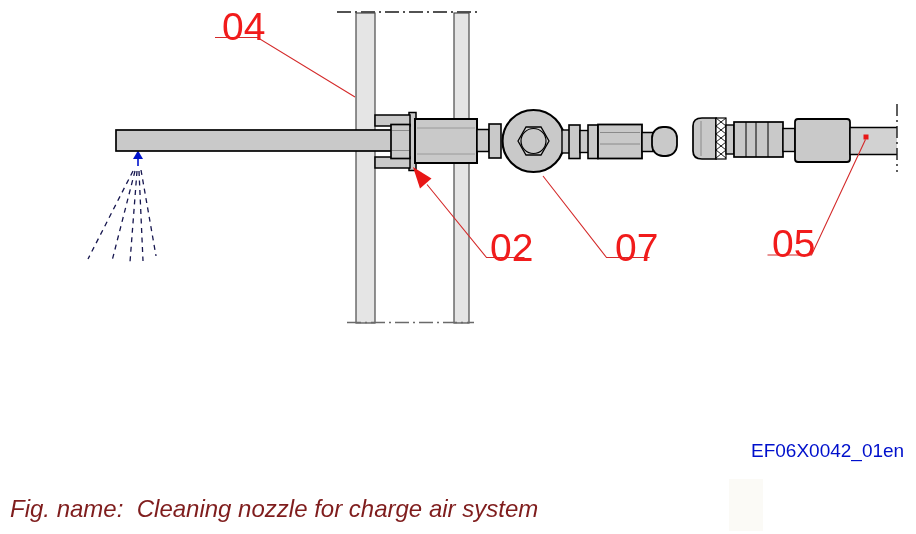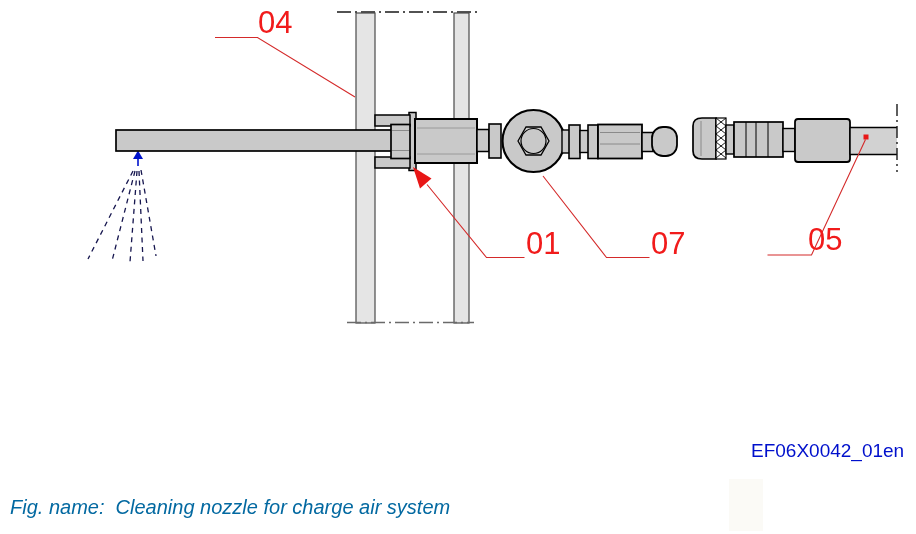--- a/index.html
+++ b/index.html
@@ -7,44 +7,43 @@
     position:relative;
     width:916px;height:534px;
     background:#ffffff;
     overflow:hidden;
     font-family:"Liberation Sans",sans-serif;
   }
   .stage svg{position:absolute;left:0;top:0;}
   .callout{
     position:absolute;
     font-family:"Liberation Sans",sans-serif;
-    font-size:31px;
+    font-size:39px;
     line-height:1;
     color:#f11b1b;
     letter-spacing:0;
     white-space:nowrap;
-    margin-left:36px;
   }
   .drawing-id{
     position:absolute;
     left:751px;top:441px;
     font-family:"Liberation Sans",sans-serif;
     font-size:19px;
     line-height:1;
     color:#0010cc;
     white-space:nowrap;
   }
   .fig-caption{
     position:absolute;
     left:10px;top:496px;
     font-family:"Liberation Sans",sans-serif;
     font-style:italic;
-    font-size:20px;
+    font-size:24px;
     line-height:1.1;
-    color:#0369a1;
+    color:#7f1d1d;
     white-space:pre;
   }
 </style>
 </head>
 <body>
 
 <div class="stage">
 
   <svg width="916" height="534" viewBox="0 0 916 534">
 
@@ -121,21 +120,21 @@
       <path d="M215,37.5 H257.5 L355,97"></path>
       <path d="M524.5,257.5 H486.5 L427,184.5"></path>
       <path d="M649.5,257.5 H606.5 L543,176"></path>
       <path d="M767.5,255 H811.5 L865.5,139.5"></path>
       <polygon points="413,167 420,188.5 431.5,178.5" fill="#e81616" stroke="none"></polygon>
       <rect x="863.5" y="134.5" width="5" height="5" fill="#e81616" stroke="none"></rect>
     </g>
   </svg>
 
   <div class="callout" style="left:222px;top:7px">04</div>
-  <div class="callout" style="left:490px;top:228px">01</div>
+  <div class="callout" style="left:490px;top:228px">02</div>
   <div class="callout" style="left:615px;top:228px">07</div>
   <div class="callout" style="left:772px;top:224px">05</div>
 
   <div class="drawing-id">EF06X0042_01en</div>
 
   <div class="fig-caption">Fig. name:  Cleaning nozzle for charge air system</div>
 
 </div>
 
 </body></html>

